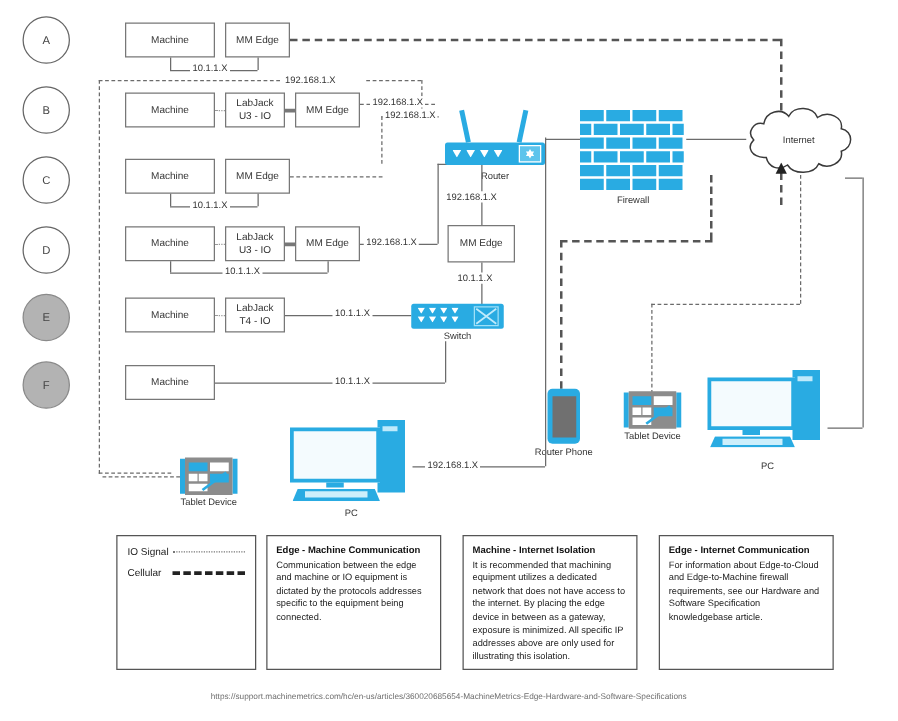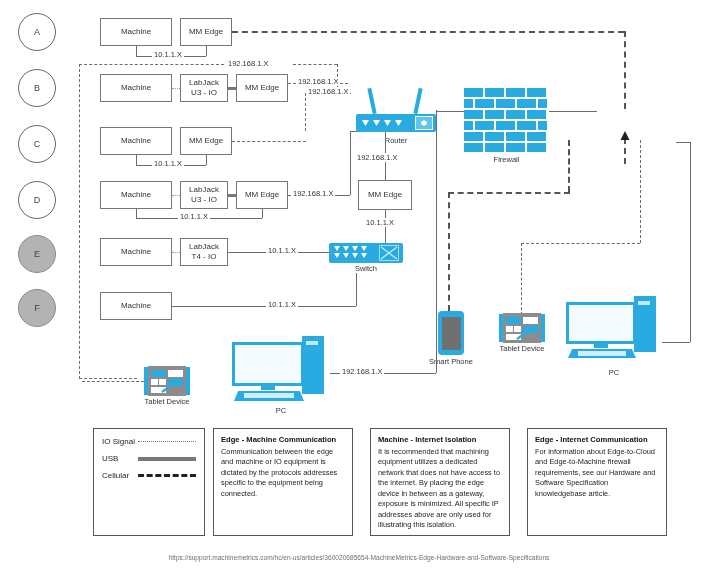--- a/index.html
+++ b/index.html
@@ -297,20 +297,28 @@
     <div class="fwrow">
         <div class="brick" style="width:19px"></div>
         <div class="brick" style="width:19px"></div>
         <div class="brick" style="width:19px"></div>
         <div class="brick" style="width:19px"></div>
       </div>
   </div>
   <div class="abs dev-label" style="left:464px;top:155px;width:85px;">Firewall</div>
   <div class="abs solid-h" style="left:549px;top:111px;width:48px;"></div>
 
+  <div class="abs cloud" style="left:593px;top:82px;width:92px;height:62px;">
+    <svg width="92" height="62" viewBox="0 0 92 62">
+      <path d="M20 44 C8 44 4 36 10 30 C4 24 10 15 18 17 C20 7 32 4 38 11 C42 2 58 3 61 12
+               C70 6 82 12 80 21 C90 23 90 36 80 39 C82 48 70 54 62 49 C58 58 42 58 37 50
+               C30 55 22 52 20 44 Z" fill="#ffffff" stroke="#3a3a3a" stroke-width="1.2"></path>
+    </svg>
+    <div class="cloud-txt" style="top:25px;">Internet</div>
+  </div>
 
   <div class="abs cell-v" style="left:624px;top:138px;height:26px;"></div>
   <div class="abs" style="left:620px;top:129px;">
     <svg width="10" height="12" viewBox="0 0 10 12">
         <path d="M5 0 L9.5 9 L0.5 9 Z" fill="#222"></path>
       </svg>
   </div>
 
   <div class="abs solid-h" style="left:676px;top:142px;width:14px;"></div>
   <div class="abs solid-v" style="left:690px;top:142px;height:200px;"></div>
@@ -320,21 +328,21 @@
   <div class="abs cell-h" style="left:448px;top:192px;width:122px;"></div>
   <div class="abs cell-v" style="left:448px;top:192px;height:119px;"></div>
 
   <div class="abs dash-v" style="left:640px;top:140px;height:103px;"></div>
   <div class="abs dash-h" style="left:521px;top:243px;width:119px;"></div>
   <div class="abs dash-v" style="left:521px;top:243px;height:72px;"></div>
 
   <div class="abs ph-frame" style="left:438px;top:311px;width:26px;height:44px;">
     <div class="ph-screen" style="width:19px;height:33px;"></div>
   </div>
-  <div class="abs dev-label" style="left:419px;top:357px;width:64px;">Smart Phone</div>
+  <div class="abs dev-label" style="left:419px;top:357px;width:64px;">Router Phone</div>
 
   <div class="abs" style="left:499px;top:313px;width:46px;height:30px;">
     <div class="abs tab-side" style="left:0;top:1px;width:4px;height:28px;"></div>
     <div class="abs tab-side" style="left:42px;top:1px;width:4px;height:28px;"></div>
     <div class="abs tab-frame" style="left:4px;top:0;width:38px;height:30px;">
       <svg width="34" height="25" viewBox="0 0 34 25">
         <rect x="1" y="1" width="15" height="7" fill="#29abe2"></rect>
         <rect x="18" y="1" width="15" height="7" fill="#fff"></rect>
         <rect x="1" y="10" width="7" height="6" fill="#fff"></rect>
         <rect x="9" y="10" width="7" height="6" fill="#fff"></rect>
@@ -393,26 +401,20 @@
   <div class="abs dev-label" style="left:134px;top:397px;width:66px;">Tablet Device</div>
 
   <div class="abs panel" style="left:93px;top:428px;width:112px;height:108px;">
     <div class="legend-row" style="margin-top:4px;">
       <div class="legend-name">IO Signal</div>
       <div class="legend-art">
           <div class="lg-dot"></div>
         </div>
     </div>
     <div class="legend-row">
-      <div class="legend-name">USB</div>
-      <div class="legend-art">
-          <div class="lg-usb"></div>
-        </div>
-    </div>
-    <div class="legend-row">
       <div class="legend-name">Cellular</div>
       <div class="legend-art">
           <div class="lg-cell"></div>
         </div>
     </div>
   </div>
 
   <div class="abs panel info" style="left:213px;top:428px;width:140px;height:108px;">
     <h4>Edge - Machine Communication</h4>
     <p>Communication between the edge and machine or IO equipment is dictated by the protocols addresses specific to the equipment being connected.</p>

